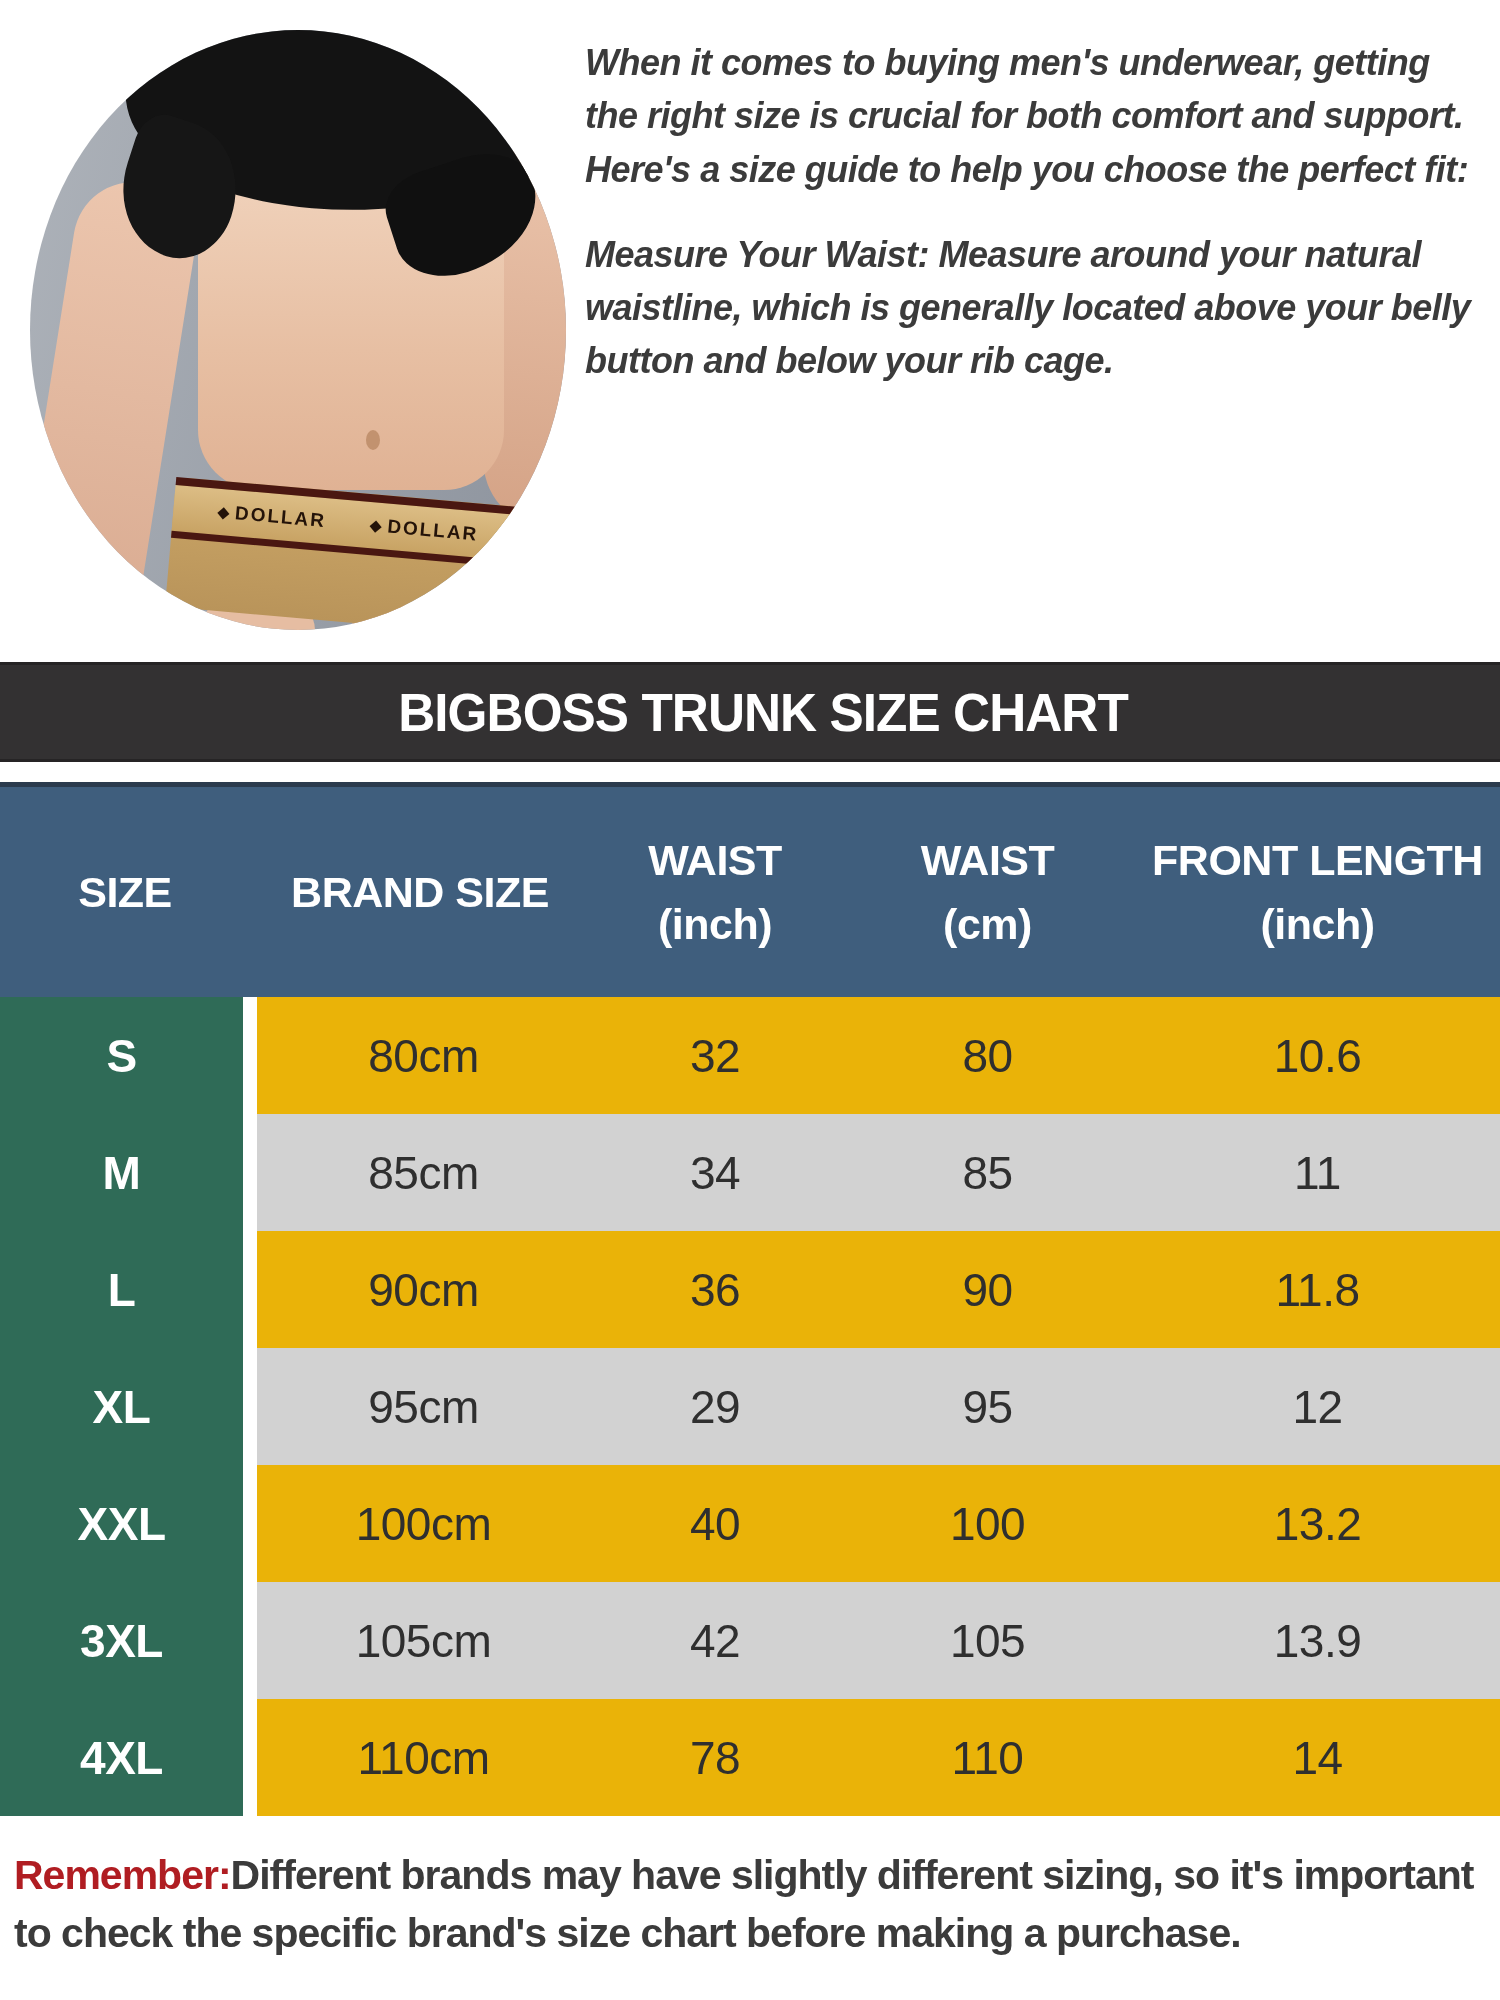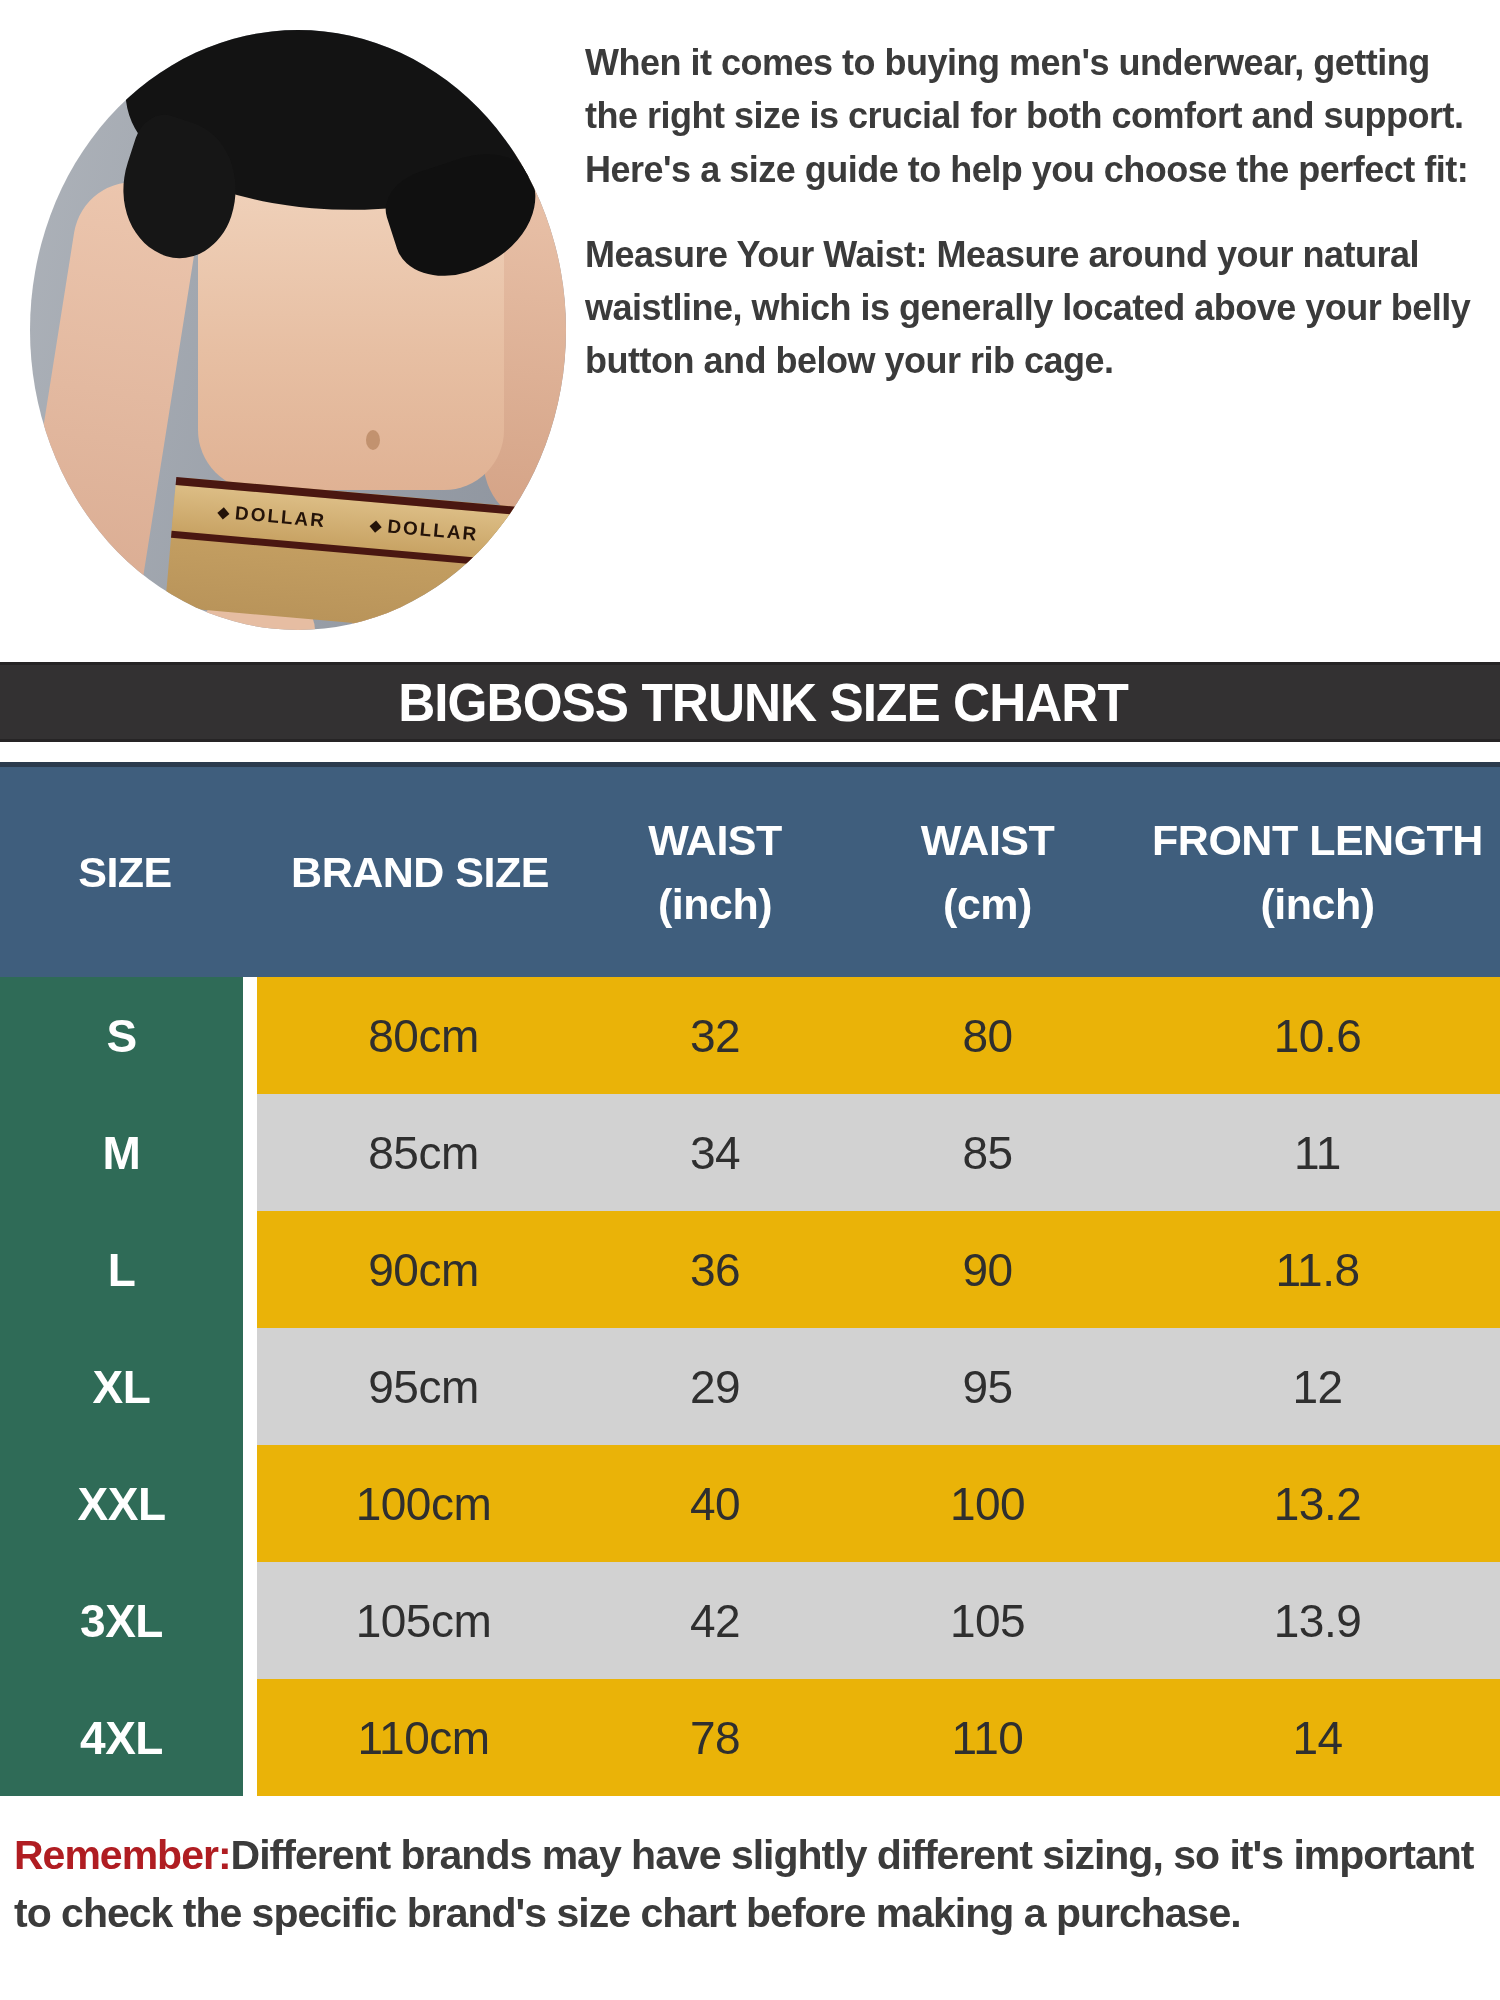--- a/index.html
+++ b/index.html
@@ -38,28 +38,28 @@
   .brandmark .glyph{font-size:15px;}
   .shirt{left:96px;top:-70px;width:500px;height:250px;background:#131313;
     border-radius:0 0 48% 60%;transform:rotate(-7deg);}
   .sleeve{left:92px;top:92px;width:115px;height:135px;background:#161616;
     border-radius:25% 60% 45% 60%;transform:rotate(18deg);}
   .shirt-fold{left:360px;top:130px;width:150px;height:110px;background:#101010;
     border-radius:30% 40% 60% 40%;transform:rotate(-18deg);}
 
   .intro-text{
     position:absolute;left:585px;top:36px;width:905px;
-    color:#3b3b3b;font-weight:bold;font-size:36px;line-height:1.48;letter-spacing:-0.5px;
+    color:#3b3b3b;font-weight:bold;font-size:36px;line-height:1.48;letter-spacing:-0.5px;font-style:italic;
   }
   .intro-text p{margin:0 0 32px 0;}
   .intro-text p:last-child{margin-bottom:0;}
 
   
   .banner{
-    height:80px;background:#333132;display:flex;align-items:center;justify-content:center;
+    height:100px;background:#333132;display:flex;align-items:center;justify-content:center;
     border-top:3px solid #262425;border-bottom:3px solid #262425;box-sizing:border-box;padding-left:27px;
   }
   .banner span{
     color:#ffffff;font-weight:bold;font-size:54px;letter-spacing:-1px;
     transform:scaleX(.95);white-space:nowrap;
   }
 
   
   .size-table{
     width:1500px;border-collapse:collapse;table-layout:fixed;margin-top:20px;

